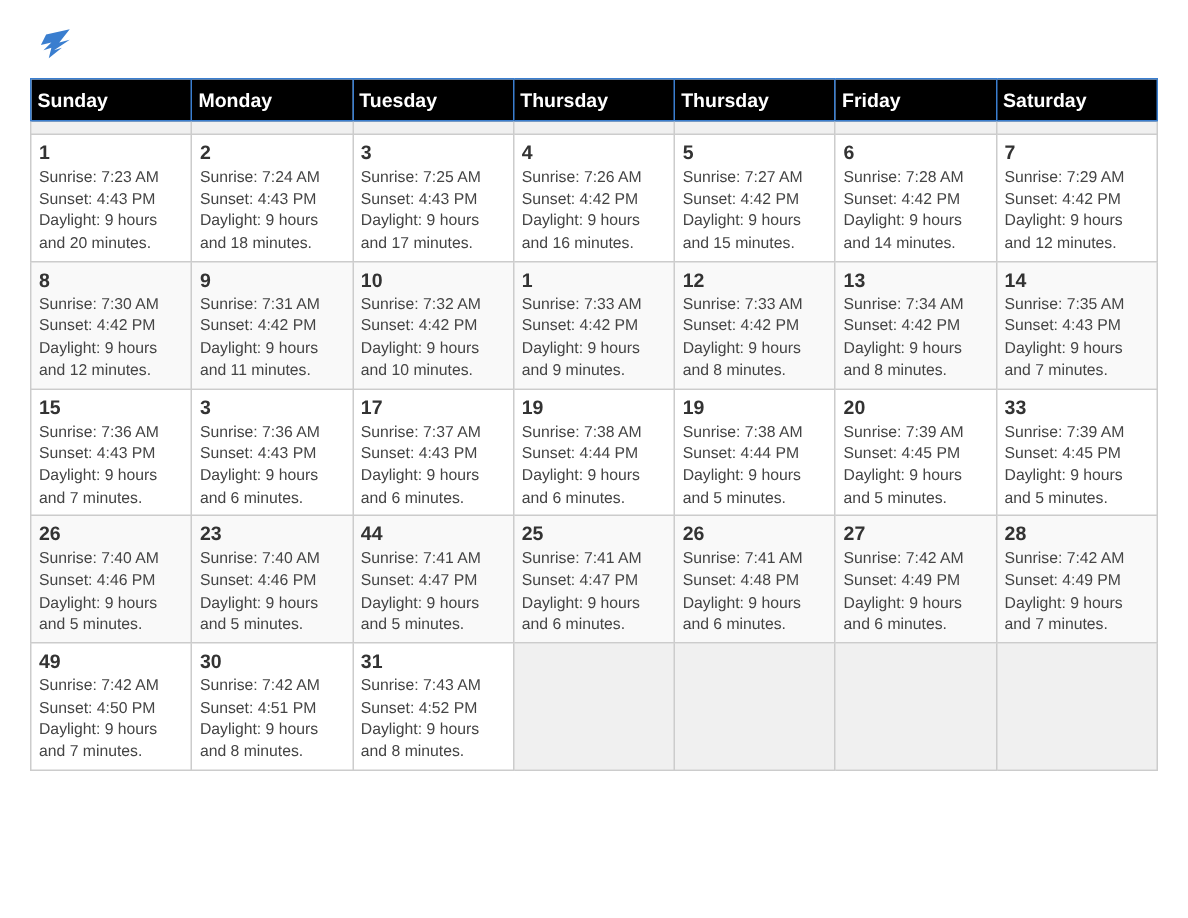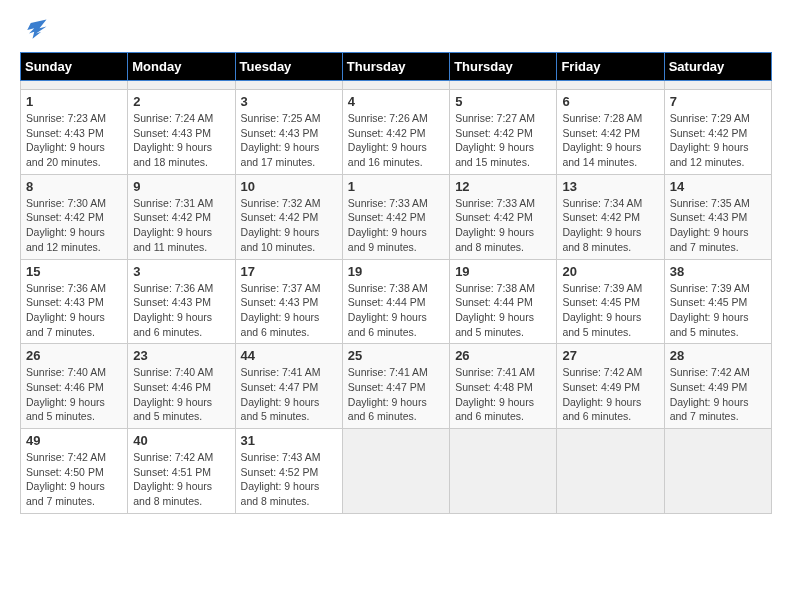--- a/index.html
+++ b/index.html
@@ -211,21 +211,21 @@
         </td>
         <td>
           <span class="day-num">19</span>
           <div class="day-info">Sunrise: 7:38 AM<br>Sunset: 4:44 PM<br>Daylight: 9 hours and 5 minutes.</div>
         </td>
         <td>
           <span class="day-num">20</span>
           <div class="day-info">Sunrise: 7:39 AM<br>Sunset: 4:45 PM<br>Daylight: 9 hours and 5 minutes.</div>
         </td>
         <td>
-          <span class="day-num">38</span>
+          <span class="day-num">33</span>
           <div class="day-info">Sunrise: 7:39 AM<br>Sunset: 4:45 PM<br>Daylight: 9 hours and 5 minutes.</div>
         </td>
       </tr>
       <tr>
         <td>
           <span class="day-num">26</span>
           <div class="day-info">Sunrise: 7:40 AM<br>Sunset: 4:46 PM<br>Daylight: 9 hours and 5 minutes.</div>
         </td>
         <td>
           <span class="day-num">23</span>
@@ -251,21 +251,21 @@
           <span class="day-num">28</span>
           <div class="day-info">Sunrise: 7:42 AM<br>Sunset: 4:49 PM<br>Daylight: 9 hours and 7 minutes.</div>
         </td>
       </tr>
       <tr>
         <td>
           <span class="day-num">49</span>
           <div class="day-info">Sunrise: 7:42 AM<br>Sunset: 4:50 PM<br>Daylight: 9 hours and 7 minutes.</div>
         </td>
         <td>
-          <span class="day-num">40</span>
+          <span class="day-num">30</span>
           <div class="day-info">Sunrise: 7:42 AM<br>Sunset: 4:51 PM<br>Daylight: 9 hours and 8 minutes.</div>
         </td>
         <td>
           <span class="day-num">31</span>
           <div class="day-info">Sunrise: 7:43 AM<br>Sunset: 4:52 PM<br>Daylight: 9 hours and 8 minutes.</div>
         </td>
         <td class="empty"></td>
         <td class="empty"></td>
         <td class="empty"></td>
         <td class="empty"></td>

